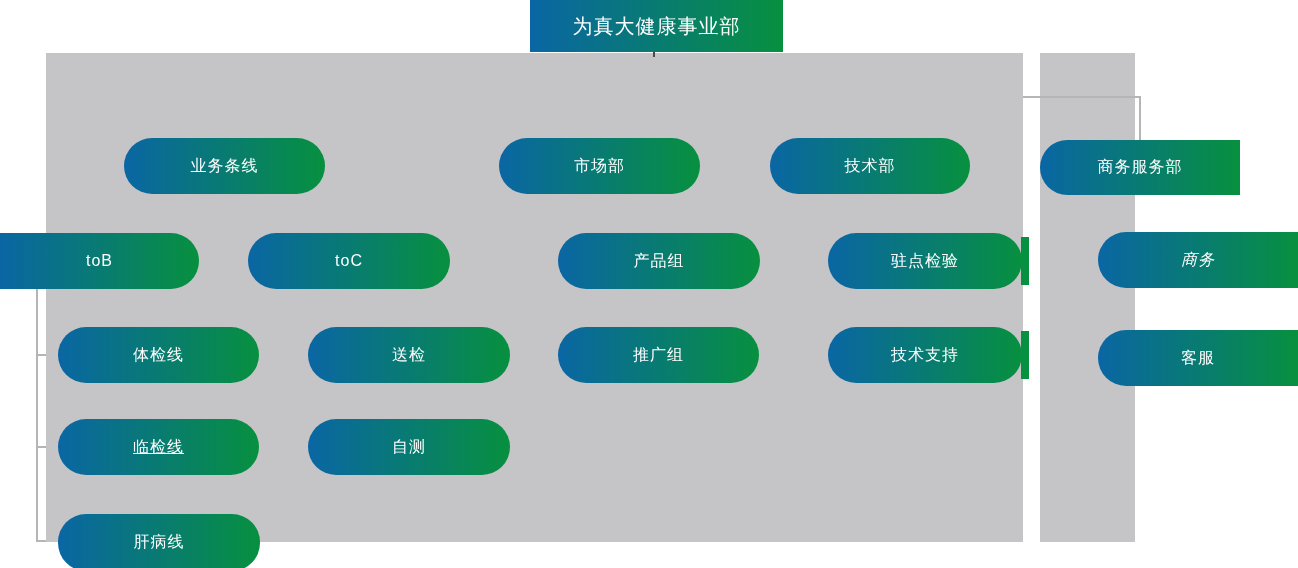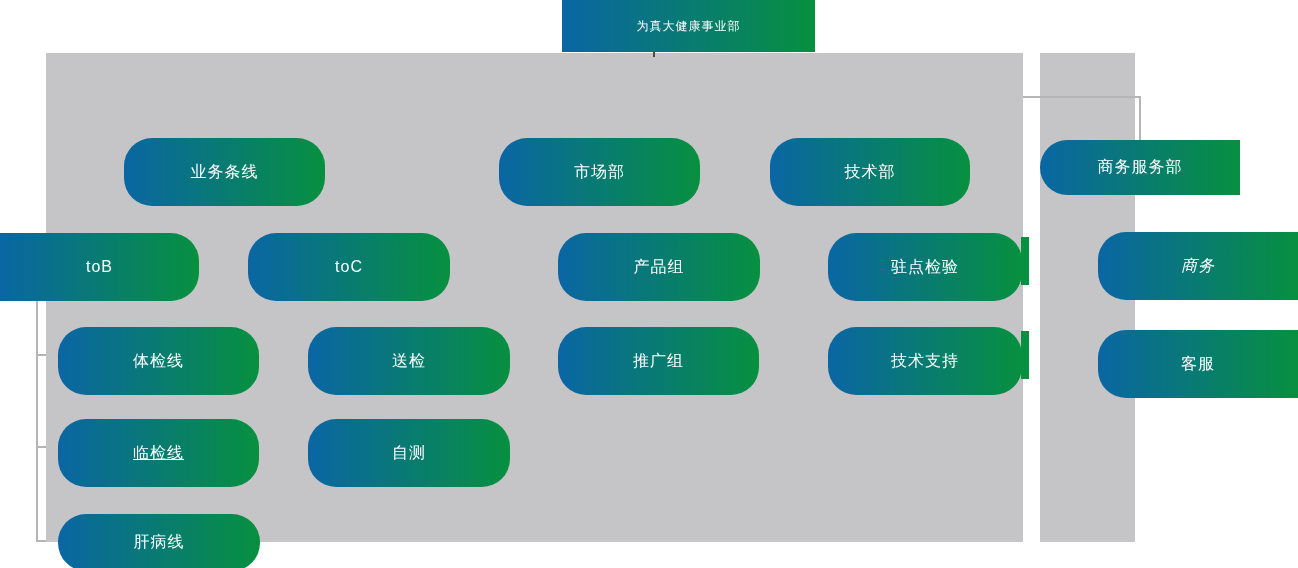--- a/index.html
+++ b/index.html
@@ -14,33 +14,33 @@
   .stage{
     position:relative;width:1298px;height:568px;overflow:hidden;background:#fff;
     font-family:"Liberation Sans","DejaVu Sans",sans-serif;
   }
   .panel{position:absolute;background:var(--panel-gray);}
   .panel-main{left:46px;top:53px;width:977px;height:489px;z-index:3;}
   .panel-right{left:1040px;top:53px;width:95px;height:489px;z-index:1;}
   .line{position:absolute;background:var(--connector-gray);z-index:2;}
   .stub{position:absolute;background:var(--stub-dark);z-index:4;}
   .pill{
-    position:absolute;height:68px;z-index:5;
+    position:absolute;height:56px;z-index:5;
     display:flex;align-items:center;justify-content:center;
     background:linear-gradient(90deg,var(--node-gradient-start),var(--node-gradient-end));
     color:var(--text-white);font-size:16px;letter-spacing:1px;
     border-radius:28px;white-space:nowrap;
   }
   .pill.flat-left{border-radius:0 28px 28px 0;}
   .pill.flat-right{border-radius:28px 0 0 28px;}
   .rootbox{
     position:absolute;left:530px;top:0;width:253px;height:52px;z-index:5;
     display:flex;align-items:center;justify-content:center;
     background:linear-gradient(90deg,var(--node-gradient-start),var(--node-gradient-end));
-    color:var(--text-white);font-size:12px;letter-spacing:1px;margin-left:32px;
+    color:var(--text-white);font-size:20px;letter-spacing:1px;
   }
   .edge-bar{position:absolute;width:8px;height:48px;z-index:5;background:var(--node-gradient-end);}
 </style>
 </head>
 <body>
 
 <div class="stage">
 
   <div class="panel panel-main"></div>
   <div class="panel panel-right"></div>

